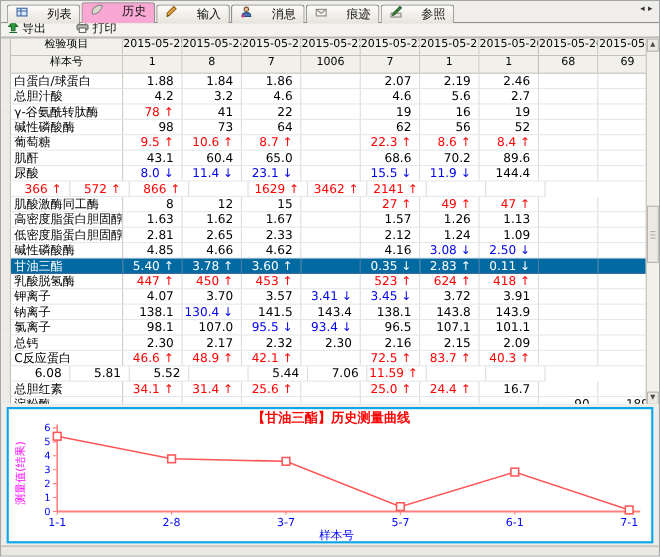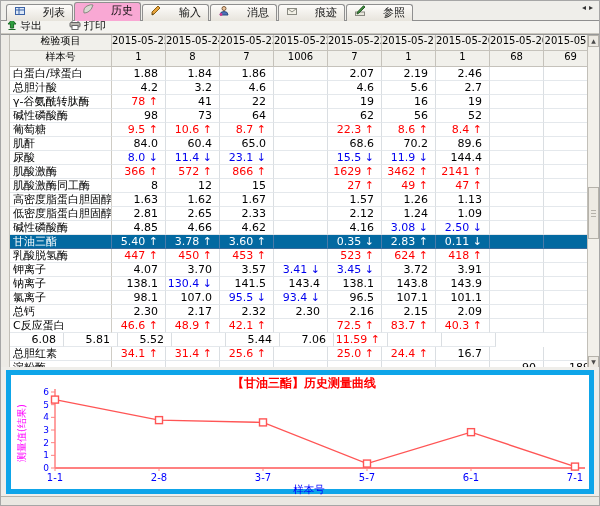--- a/index.html
+++ b/index.html
@@ -35,21 +35,21 @@
   .trow.sel .cn,.trow.sel .cv{background:#0369a1;color:#FFF;border-bottom-color:#3A6B9B;border-right-color:#4C7BA9}
   .trow.sel .hi,.trow.sel .lo{color:#FFF}
   
   .vscroll{position:absolute;top:0;right:0;width:12px;height:333px;background:#F2F0EA;border-left:1px solid #C2BFB8;z-index:5}
   .sbtn{position:absolute;left:0;width:11px;height:12px;background:#EDEAE3;border:1px solid #B5B2AA;
         font-size:6px;line-height:10px;text-align:center;color:#4A4A4A;cursor:default}
   .sbtn.up{top:0}.sbtn.down{bottom:0}
   .sthumb{position:absolute;left:0;top:152px;width:11px;height:52px;background:#EDEAE3;border:1px solid #B5B2AA;cursor:default}
   .sthumb .grip{margin:22px 2px 0;height:1px;background:#B5B2AA;box-shadow:0 3px 0 #B5B2AA,0 6px 0 #B5B2AA}
   
-  .chart-panel{margin:3px 5px 0;height:124px;border:5px solid #0ea5e9;background:#FFF;position:relative}
+  .chart-panel{margin:3px 5px 0;height:124px;border:2px solid #0ea5e9;background:#FFF;position:relative}
   .chart-panel svg{position:absolute;left:0;top:0}
   
   .statusbar{height:9px;margin-top:2px;background:#EAE8E2;border-top:1px solid #B5B2AA}
 </style>
 </head>
 <body>
 
 <div id="app">
 
   <div class="tabbar">
@@ -223,21 +223,21 @@
           <div class="cv"></div>
           <div class="cv hi">22.3 ↑</div>
           <div class="cv hi">8.6 ↑</div>
           <div class="cv hi">8.4 ↑</div>
           <div class="cv"></div>
           <div class="cv"></div>
         </div>
         <div class="trow">
           <div class="cg"></div>
           <div class="cn">肌酐</div>
-          <div class="cv">84.0</div>
+          <div class="cv">43.1</div>
           <div class="cv">60.4</div>
           <div class="cv">65.0</div>
           <div class="cv"></div>
           <div class="cv">68.6</div>
           <div class="cv">70.2</div>
           <div class="cv">89.6</div>
           <div class="cv"></div>
           <div class="cv"></div>
         </div>
         <div class="trow">
@@ -248,21 +248,20 @@
           <div class="cv lo">23.1 ↓</div>
           <div class="cv"></div>
           <div class="cv lo">15.5 ↓</div>
           <div class="cv lo">11.9 ↓</div>
           <div class="cv">144.4</div>
           <div class="cv"></div>
           <div class="cv"></div>
         </div>
         <div class="trow">
           <div class="cg"></div>
-          <div class="cn">肌酸激酶</div>
           <div class="cv hi">366 ↑</div>
           <div class="cv hi">572 ↑</div>
           <div class="cv hi">866 ↑</div>
           <div class="cv"></div>
           <div class="cv hi">1629 ↑</div>
           <div class="cv hi">3462 ↑</div>
           <div class="cv hi">2141 ↑</div>
           <div class="cv"></div>
           <div class="cv"></div>
         </div>

